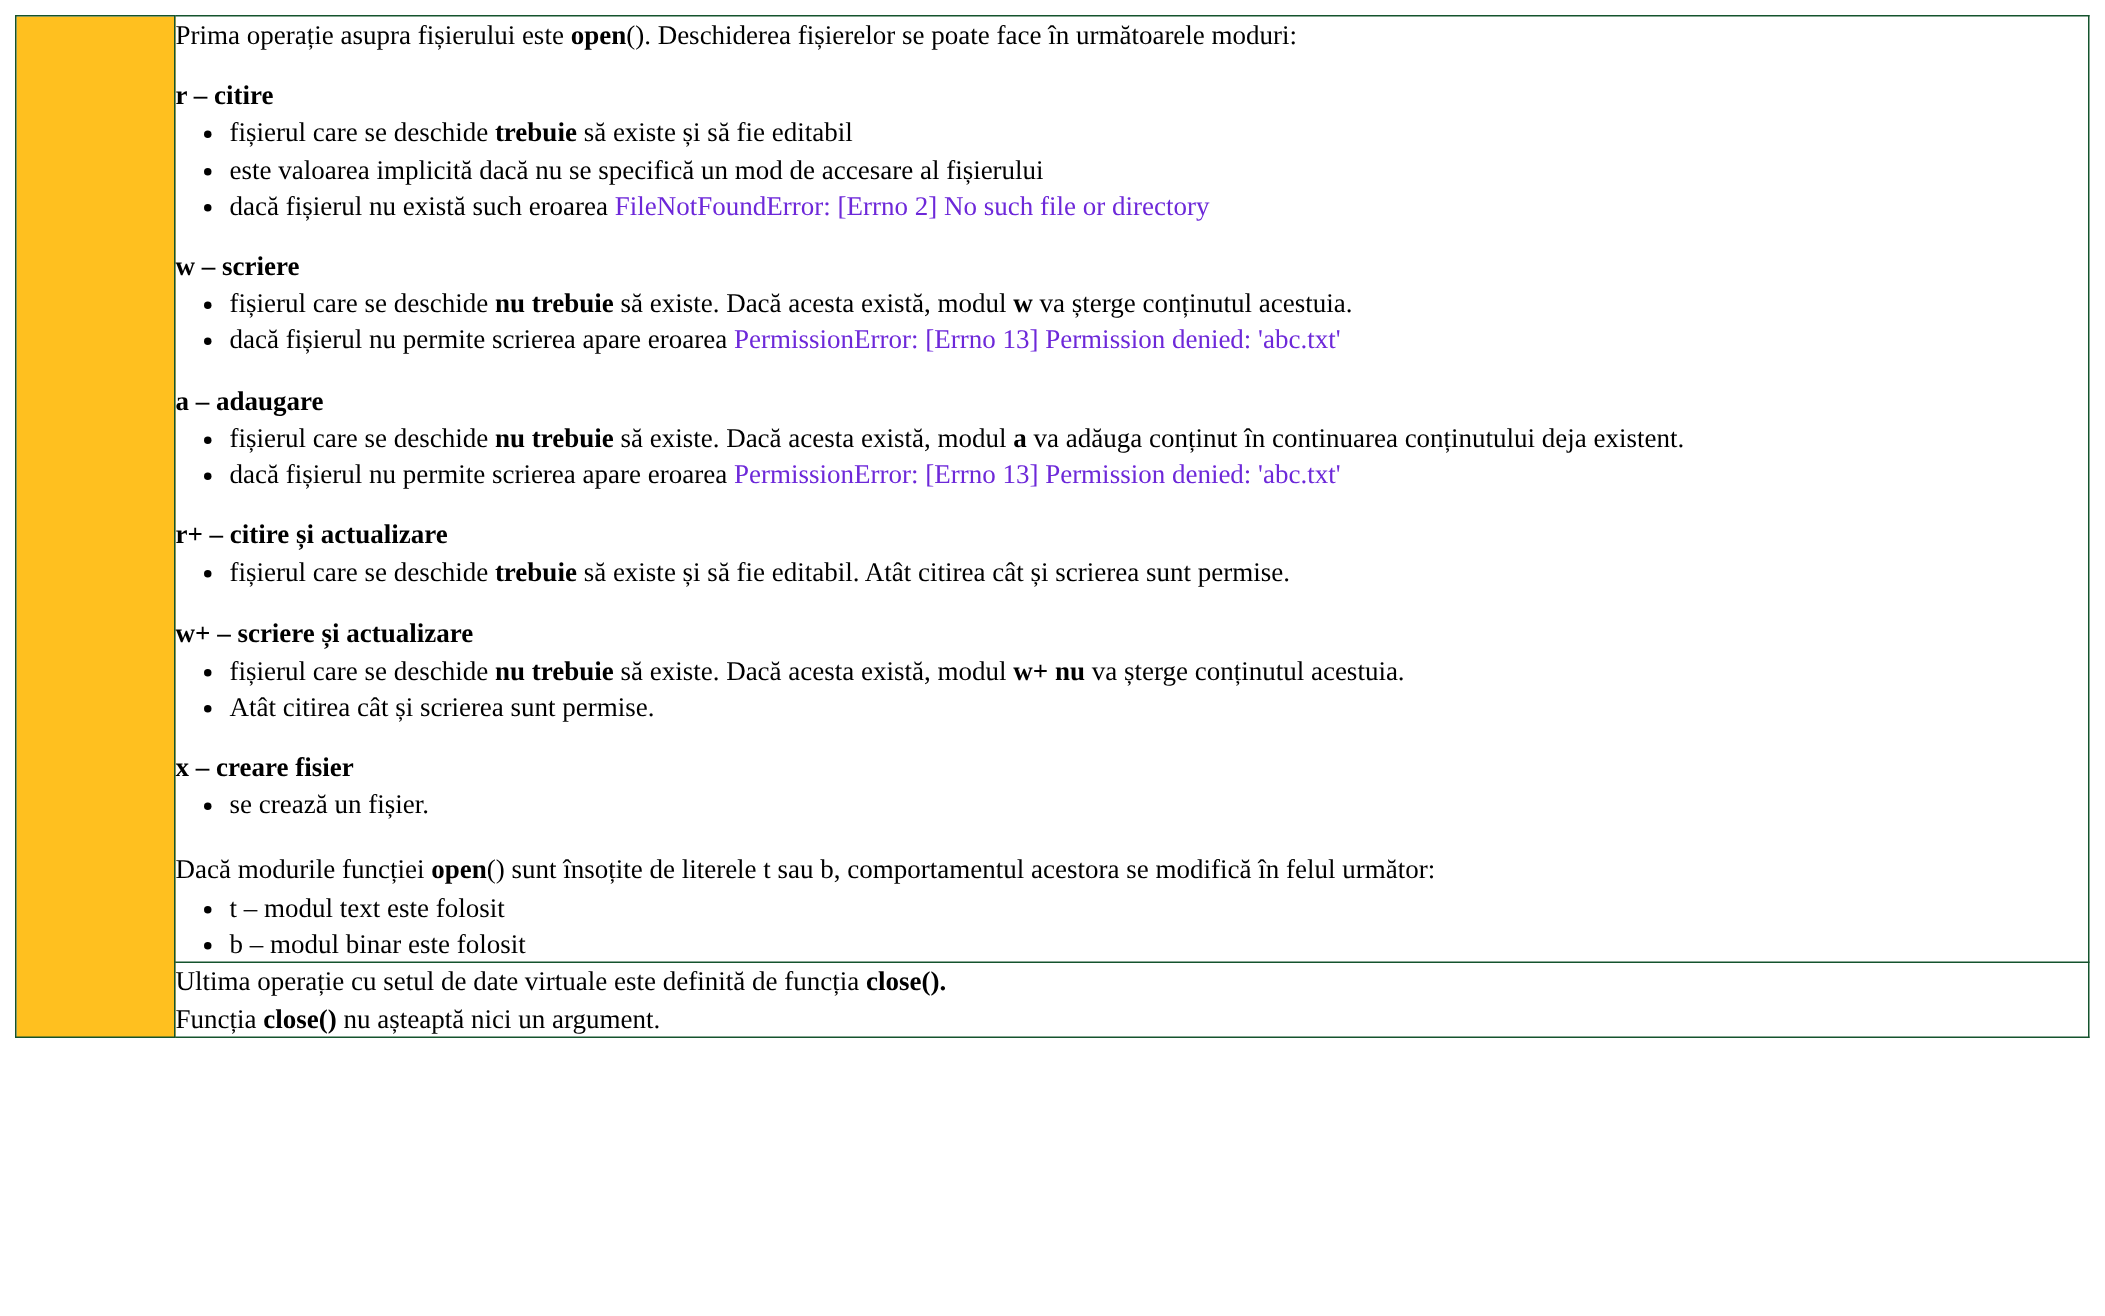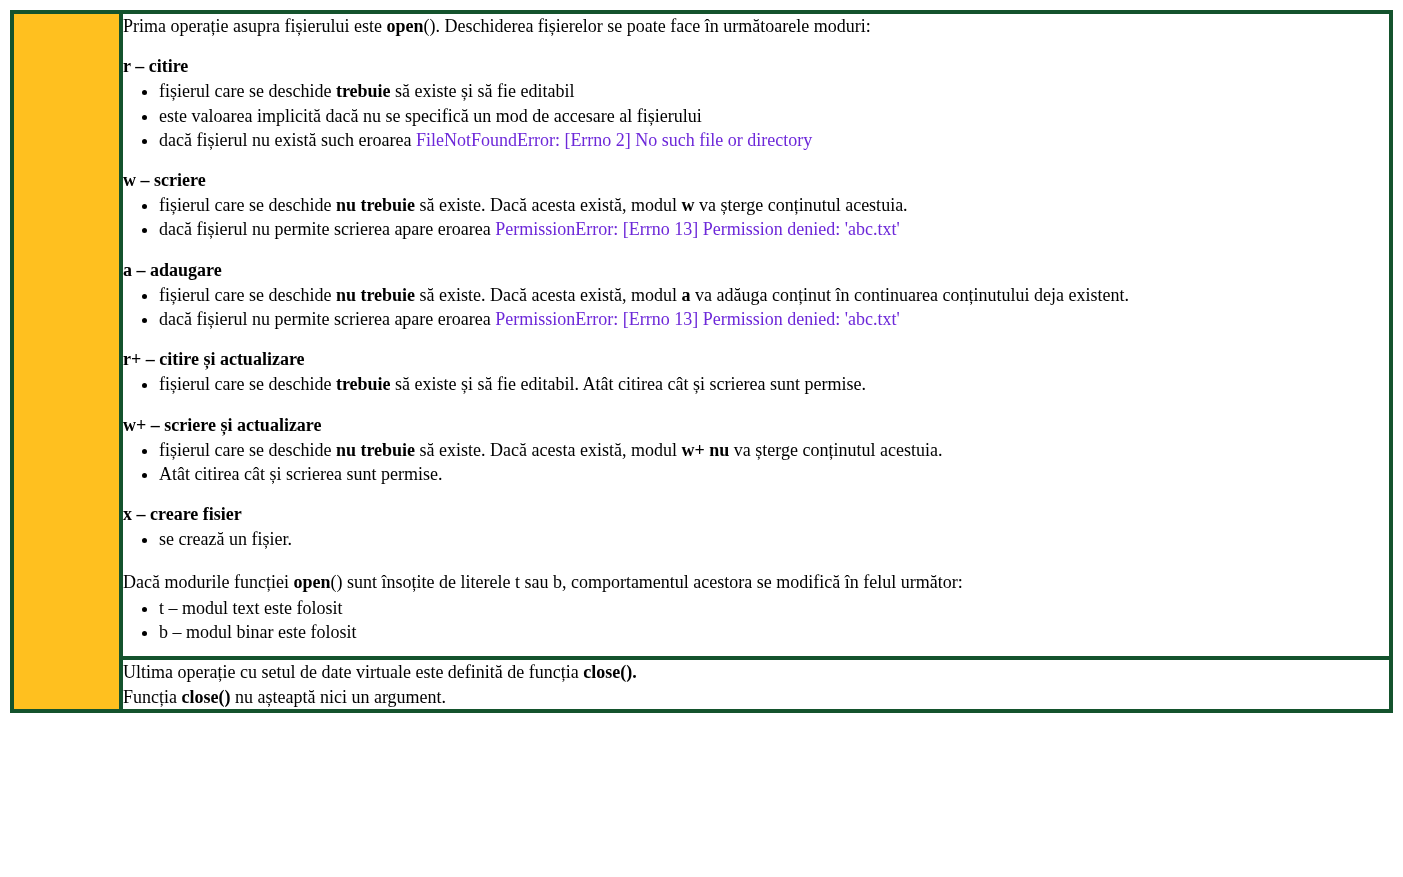--- a/index.html
+++ b/index.html
@@ -9,21 +9,21 @@
     font-size: 18px;
     color: #000;
     background: #fff;
   }
   table.outer {
     border-collapse: collapse;
     width: 100%;
     table-layout: fixed;
   }
   table.outer > tbody > tr > td {
-    border: 4px solid #14532d;
+    border: 1px solid #14532d;
     vertical-align: top;
     padding: 0;
     font-family: Liberation Serif, serif;
   }
   td.sidebar {
     width: 105px;
     background: #ffc01f;
   }
   td.content {
     padding: 5px 10px 6px 10px;
@@ -114,21 +114,21 @@
     </ul>
 
     <p class="mode-head">x – creare fisier</p>
     <ul class="bullets">
       <li>se crează un fișier.</li>
     </ul>
 
     <p class="intro" style="margin-bottom:2px;">
       <span>Dacă modurile funcției </span><b>open</b><span>() sunt însoțite de literele t sau b, comportamentul acestora se modifică în felul următor:</span>
     </p>
-    <ul class="bullets" style="margin-bottom:12px;">
+    <ul class="bullets" style="margin-bottom:0;">
       <li>t – modul text este folosit</li>
       <li>b – modul binar este folosit</li>
     </ul>
 
   </td>
 </tr>
 <tr>
   <td class="content">
     <p class="footer-para">
       <span>Ultima operație cu setul de date virtuale este definită de funcția </span><b>close().</b>

